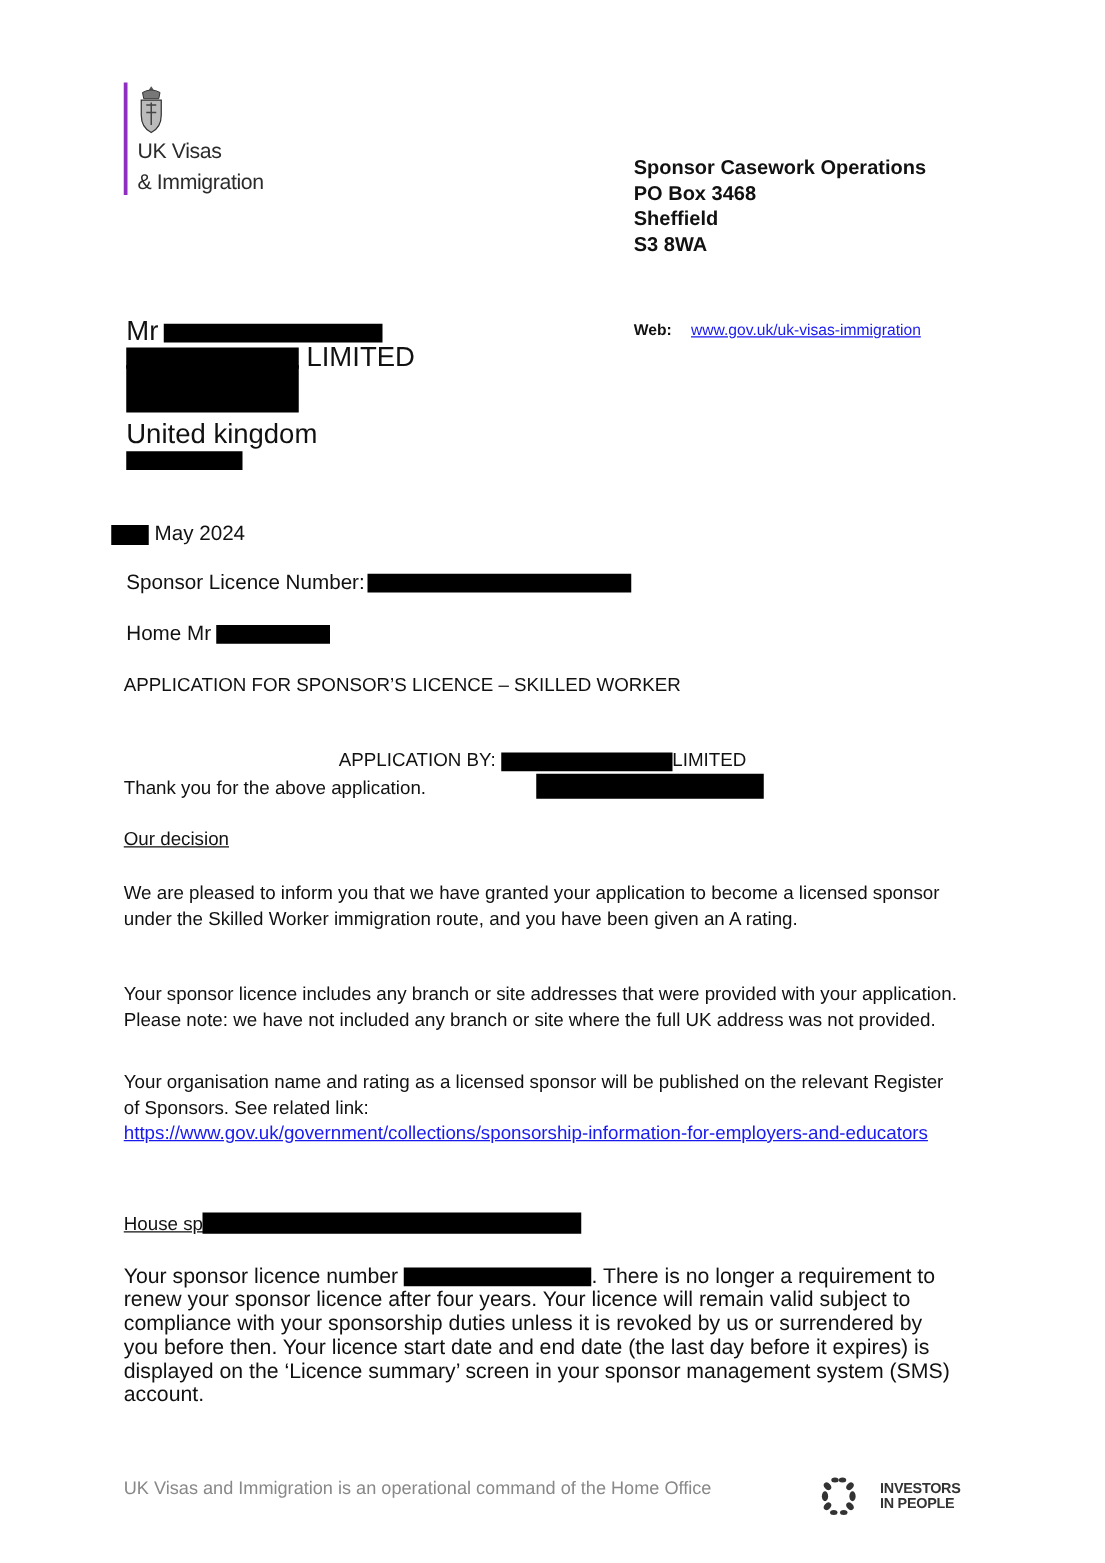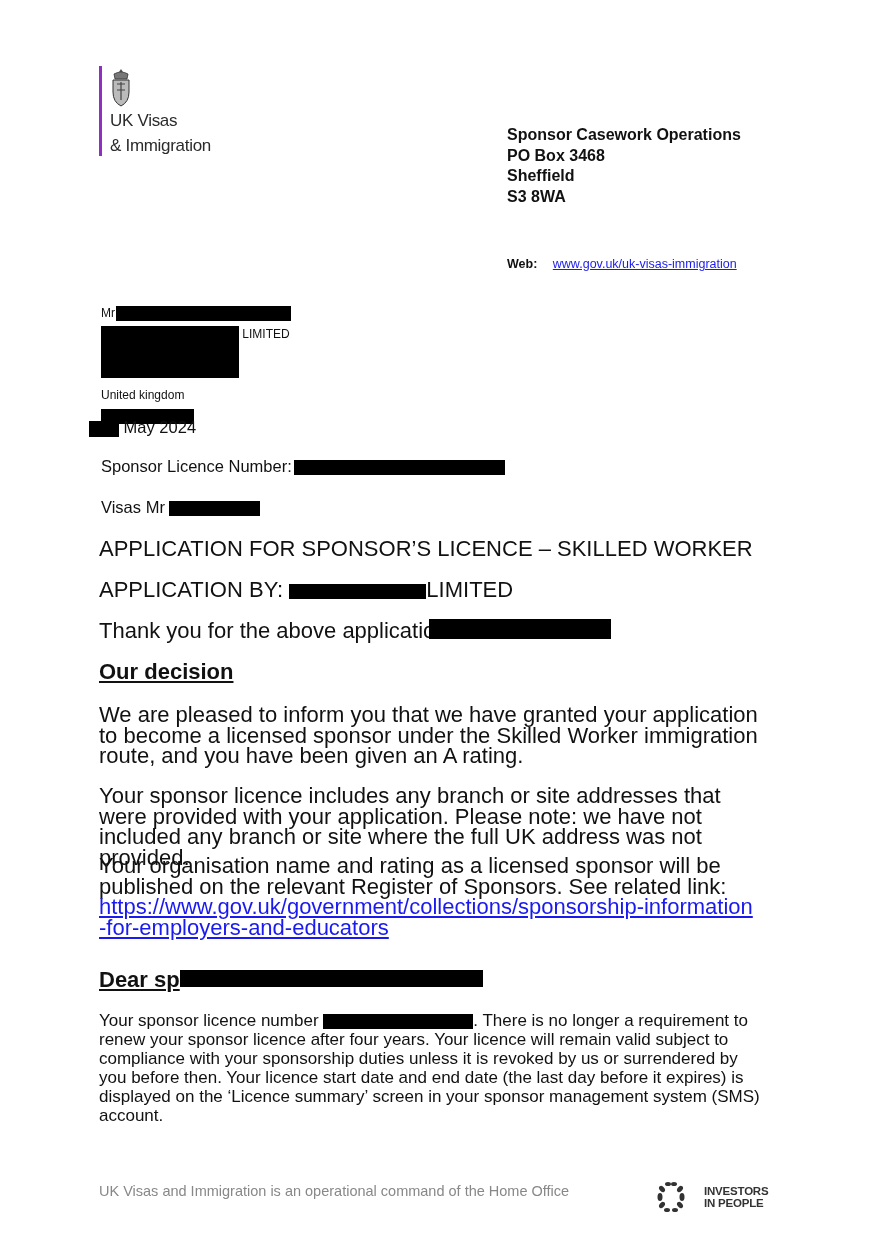--- a/index.html
+++ b/index.html
@@ -8,25 +8,25 @@
       font-family: "Liberation Sans", sans-serif; color: #111111;
     }
     .abs { position: absolute; }
     .logo-bar { left: 99px; top: 66px; width: 3px; height: 90px; background: #8e2fbf; }
     .crest { left: 108px; top: 68px; width: 26px; height: 42px; }
     .logo-text { left: 110px; top: 108px; font-size: 17px; line-height: 25px; color: #2b2b2b; letter-spacing: -0.3px; }
     .office { left: 507px; top: 125px; font-weight: bold; font-size: 16px; line-height: 20.5px; color: #111; }
     .web { left: 507px; top: 257px; font-size: 12.5px; }
     .web .lbl { font-weight: bold; margin-right: 12px; }
     a, .link { color: #1a1aee; text-decoration: underline; }
-    .recipient { left: 101px; top: 255px; font-size: 12px; line-height: 20.5px; margin-top: 48px; }
+    .recipient { left: 101px; top: 255px; font-size: 22px; line-height: 20.5px; }
     .redact { background: #000; display: inline-block; vertical-align: middle; }
-    .p { left: 99px; width: 670px; font-size: 22px; line-height: 20.5px; }
+    .p { left: 99px; width: 670px; font-size: 15px; line-height: 20.5px; }
     .p-small { left: 99px; width: 670px; font-size: 17px; line-height: 19px; }
-    .heading { font-weight: bold; text-decoration: underline; }
+    .heading { font-weight: normal; text-decoration: underline; }
     .footer { left: 99px; top: 1183px; font-size: 14.5px; color: #888; }
     .iip { left: 654px; top: 1180px; display: flex; align-items: center; gap: 16px; }
     .iip-text { font-size: 11.5px; line-height: 12px; color: #333; font-weight: bold; letter-spacing: -0.2px; }
   </style>
 </head>
 <body>
 
 <div class="abs logo-bar"></div>
 <svg class="abs crest" viewBox="0 0 26 42">
   <path d="M13 1 l2 3 h-4 z" fill="#555"></path>
@@ -61,43 +61,43 @@
 </div>
 
 <div class="abs" style="left:89px;top:418px;font-size:16.5px;">
   <span class="redact" style="width:30px;height:16px;"></span>
   <span>May 2024</span>
 </div>
 <div class="abs" style="left:101px;top:457px;font-size:16.5px;">
   <span>Sponsor Licence Number:</span><span class="redact" style="width:211px;height:15px;margin-left:2px;"></span>
 </div>
 <div class="abs" style="left:101px;top:498px;font-size:16.5px;">
-  <span>Visas Mr</span>
+  <span>Home Mr</span>
   <span class="redact" style="width:91px;height:15px;"></span>
 </div>
 <div class="abs p" style="top:539px;">APPLICATION FOR SPONSOR’S LICENCE – SKILLED WORKER</div>
-<div class="abs p" style="top:580px;">
+<div class="abs p" style="top:599px;text-align:center;">
   <span>APPLICATION BY:</span>
   <span class="redact" style="width:137px;height:15px;"></span><span>LIMITED</span>
 </div>
 <div class="abs p" style="top:621px;">
   <span>Thank you for the above application.</span>
   <span class="redact" style="position:absolute;left:330px;top:-2px;width:182px;height:20px;"></span>
 </div>
 
 <div class="abs p heading" style="top:662px;">Our decision</div>
 <div class="abs p" style="top:705px;">We are pleased to inform you that we have granted your application to become a licensed sponsor under the Skilled Worker immigration route, and you have been given an A rating.</div>
 <div class="abs p" style="top:786px;">Your sponsor licence includes any branch or site addresses that were provided with your application. Please note: we have not included any branch or site where the full UK address was not provided.</div>
 <div class="abs p" style="top:856px;">
   <span>Your organisation name and rating as a licensed sponsor will be published on the relevant Register of Sponsors. See related link:</span><br>
   <span class="link" style="word-break:break-all;display:inline-block;width:660px;">https://www.gov.uk/government/collections/sponsorship-information-for-employers-and-educators</span>
 </div>
 
 <div class="abs p heading" style="top:970px;">
-  <span>Dear sp</span><span class="redact" style="width:303px;height:17px;vertical-align:top;"></span>
+  <span>House sp</span><span class="redact" style="width:303px;height:17px;vertical-align:top;"></span>
 </div>
 <div class="abs p-small" style="top:1011px;">
   <span>Your sponsor licence number</span>
   <span class="redact" style="width:150px;height:15px;"></span><span>. There is no longer a requirement to renew your sponsor licence after four years. Your licence will remain valid subject to compliance with your sponsorship duties unless it is revoked by us or surrendered by you before then. Your licence start date and end date (the last day before it expires) is displayed on the ‘Licence summary’ screen in your sponsor management system (SMS) account.</span>
 </div>
 
 <div class="abs footer">UK Visas and Immigration is an operational command of the Home Office</div>
 <div class="abs iip">
   <svg width="34" height="34" viewBox="0 0 34 34">
     <g fill="#333">

